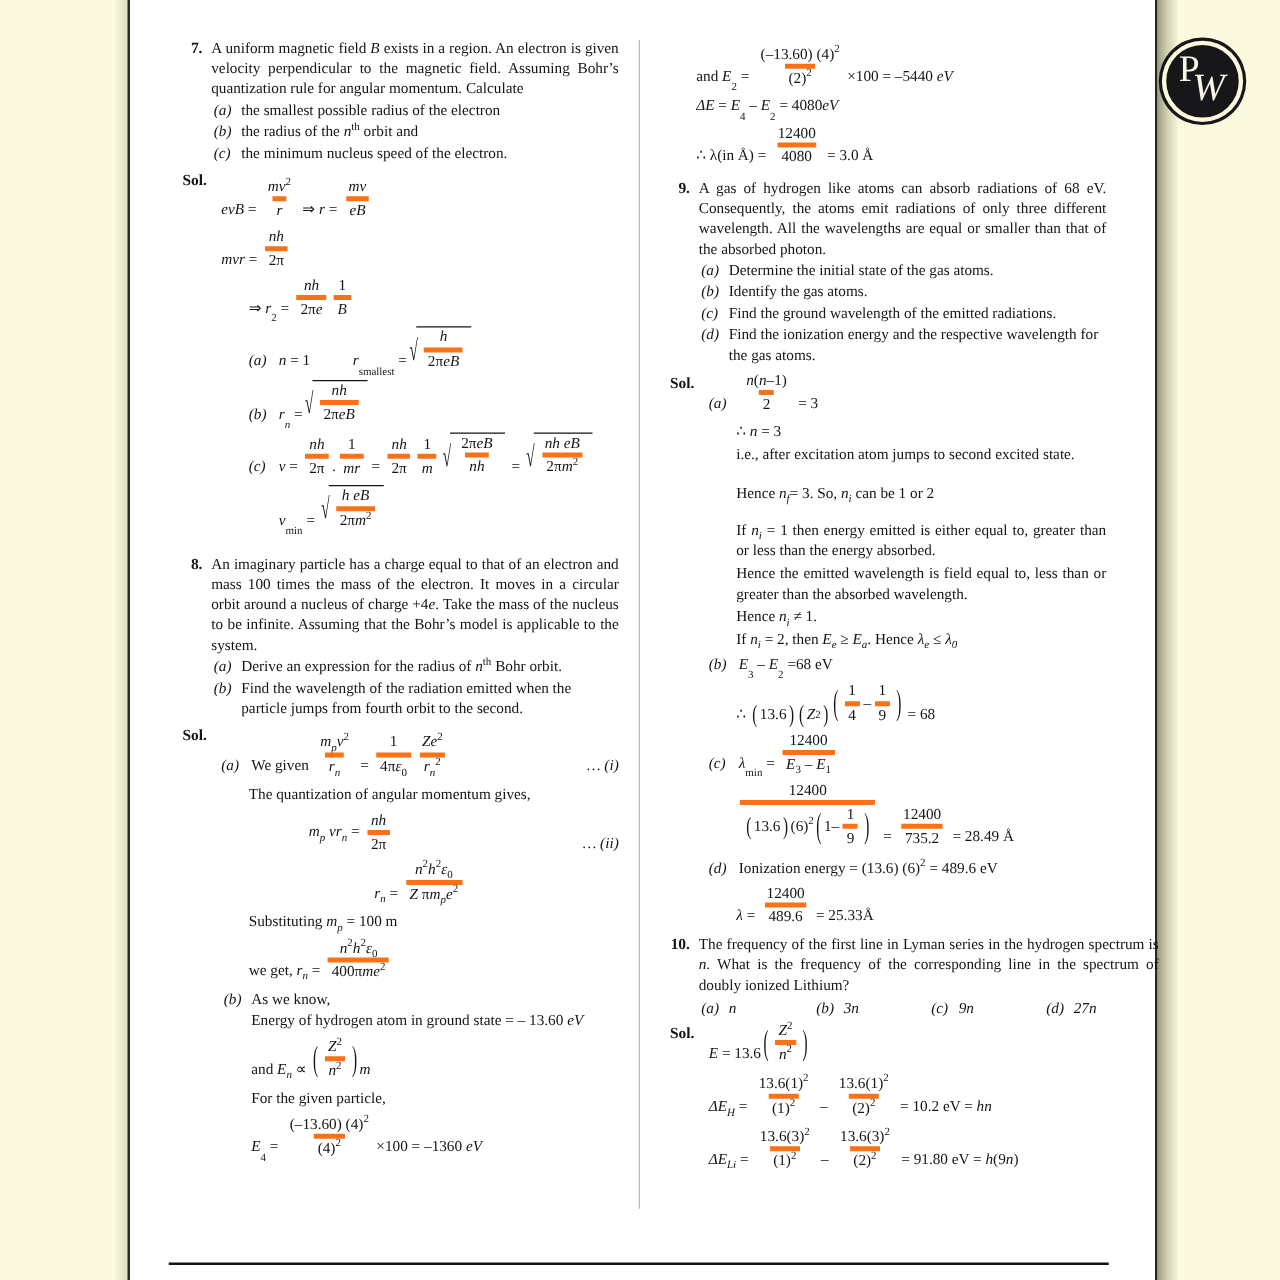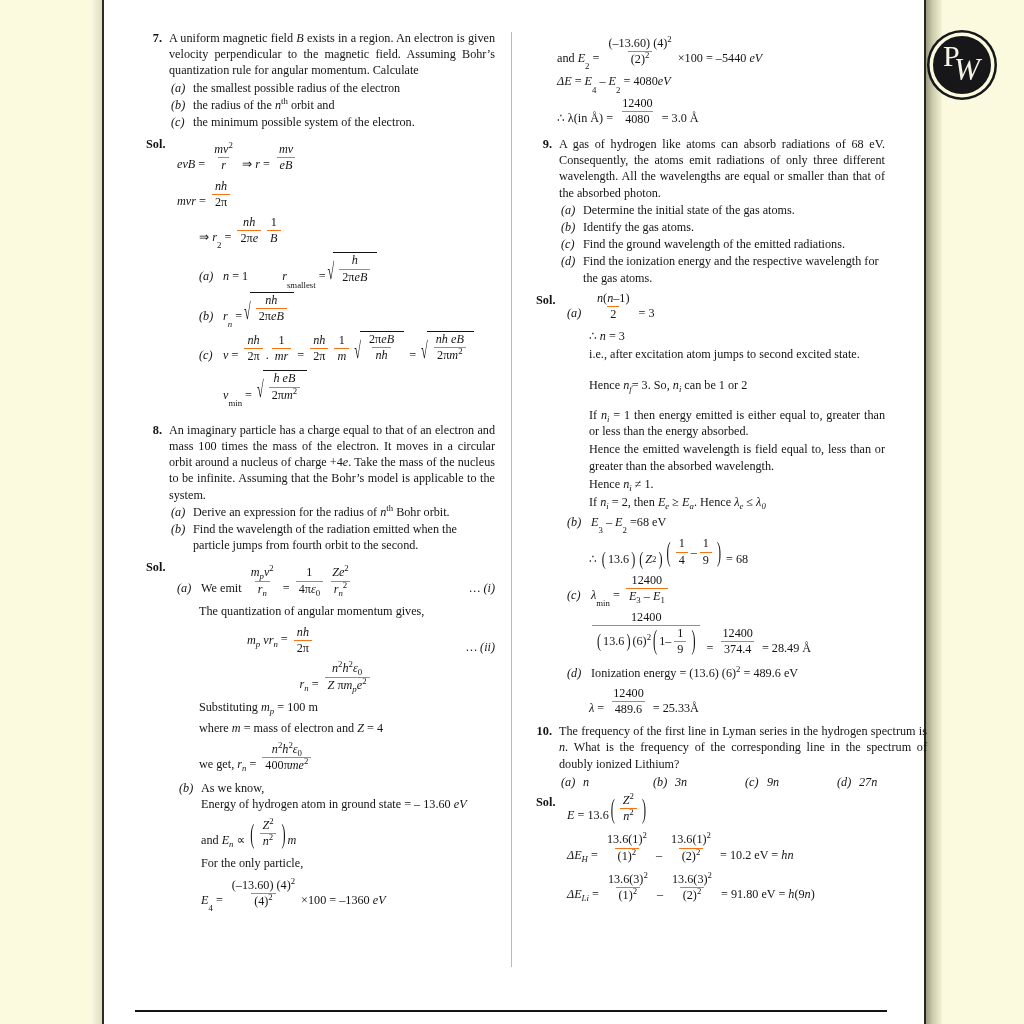--- a/index.html
+++ b/index.html
@@ -86,21 +86,21 @@
   .eqlbl { width: 24px; flex: 0 0 24px; font-style: italic; }
   .eqtail { margin-left: auto; font-style: italic; padding-left: 10px; }
 
   
   .m { font-style: italic; font-family: "Liberation Serif", serif; }
   .frac {
     display: inline-flex; flex-direction: column; align-items: center;
     vertical-align: middle; margin: 0 3px; line-height: 1.08;
   }
   .frac > .num { padding: 0 3px 1px 3px; }
-  .frac > .den { padding: 1px 3px 0 3px; border-top: 1px solid #f97316; }
+  .frac > .den { padding: 1px 3px 0 3px; border-top: 4px solid #f97316; }
   sup { font-size: 0.72em; vertical-align: super; line-height: 0; }
   sub { font-size: 0.72em; vertical-align: sub; line-height: 0; }
 
   .sqrt { display: inline-flex; align-items: stretch; vertical-align: middle; margin: 0 2px; }
   .sqrt > .radic {
     display: inline-block; font-size: 1.0em; align-self: flex-start;
     transform: scaleY(1.9) translateY(2px); transform-origin: top left;
     margin-right: -1px;
   }
   .sqrt > .rad-body {
@@ -177,21 +177,21 @@
         <div class="sub">
           <div class="sublbl">(a)</div>
           <div class="subtxt">the smallest possible radius of the electron</div>
         </div>
         <div class="sub">
           <div class="sublbl">(b)</div>
           <div class="subtxt">the radius of the <span class="m">n</span><sup>th</sup> orbit and</div>
         </div>
         <div class="sub">
           <div class="sublbl">(c)</div>
-          <div class="subtxt">the minimum possible system of the electron.</div>
+          <div class="subtxt">the minimum nucleus speed of the electron.</div>
         </div>
       </div>
     </div>
 
     <div class="solrow">
       <div class="sollbl">Sol.</div>
       <div class="solbody">
         <div class="eqrow">
           <span class="m">evB</span>&nbsp;=&nbsp;<span class="frac">
               <span class="num"><span class="m">mv</span><sup>2</sup></span>
@@ -303,21 +303,21 @@
           <div class="subtxt">Find the wavelength of the radiation emitted when the particle jumps from fourth orbit to the second.</div>
         </div>
       </div>
     </div>
 
     <div class="solrow">
       <div class="sollbl">Sol.</div>
       <div class="solbody">
         <div class="eqrow">
           <span class="eqlbl">(a)</span>
-          <span>We emit</span>&nbsp;
+          <span>We given</span>&nbsp;
           <span class="frac">
               <span class="num"><span class="m">m<sub>p</sub>v</span><sup>2</sup></span>
               <span class="den"><span class="m">r<sub>n</sub></span></span>
             </span>&nbsp;=&nbsp;<span class="frac">
               <span class="num">1</span>
               <span class="den">4π<span class="m">ε</span><sub>0</sub></span>
             </span><span class="frac">
               <span class="num"><span class="m">Ze</span><sup>2</sup></span>
               <span class="den"><span class="m">r<sub>n</sub></span><sup>2</sup></span>
             </span>
@@ -333,21 +333,20 @@
           </span>
           <span class="eqtail">… (ii)</span>
         </div>
         <div class="eqrow" style="justify-content:center">
           <span class="m">r<sub>n</sub></span>&nbsp;=&nbsp;<span class="frac">
               <span class="num"><span class="m">n</span><sup>2</sup><span class="m">h</span><sup>2</sup><span class="m">ε</span><sub>0</sub></span>
               <span class="den"><span class="m">Z</span> π<span class="m">m<sub>p</sub>e</span><sup>2</sup></span>
             </span>
         </div>
         <div class="line indent1">Substituting <span class="m">m<sub>p</sub></span> = 100 m</div>
-        <div class="line indent1">where <span class="m">m</span> = mass of electron and <span class="m">Z</span> = 4</div>
         <div class="eqrow ind">
           <span>we get,</span>&nbsp;
           <span class="m">r<sub>n</sub></span>&nbsp;=&nbsp;<span class="frac">
               <span class="num"><span class="m">n</span><sup>2</sup><span class="m">h</span><sup>2</sup><span class="m">ε</span><sub>0</sub></span>
               <span class="den">400π<span class="m">me</span><sup>2</sup></span>
             </span>
         </div>
         <div class="sub" style="margin-top:4px">
           <div class="sublbl">(b)</div>
           <div class="subtxt">
@@ -357,21 +356,21 @@
               <span>and</span>&nbsp;
               <span class="m">E<sub>n</sub></span>&nbsp;∝&nbsp;<span class="pgrp">
                   <span class="bigparen">(</span>
                   <span class="frac">
                     <span class="num"><span class="m">Z</span><sup>2</sup></span>
                     <span class="den"><span class="m">n</span><sup>2</sup></span>
                   </span>
                   <span class="bigparen">)</span>
                 </span><span class="m">m</span>
             </div>
-            <div>For the only particle,</div>
+            <div>For the given particle,</div>
             <div class="eqrow">
               <span class="m">E</span><sub>4</sub>&nbsp;=&nbsp;<span class="frac">
                   <span class="num">(–13.60) (4)<sup>2</sup></span>
                   <span class="den">(4)<sup>2</sup></span>
                 </span><span>×100</span>&nbsp;<span>= –1360 <span class="m">eV</span></span>
             </div>
           </div>
         </div>
       </div>
     </div>
@@ -470,21 +469,21 @@
         </div>
         <div class="eqrow ind" style="margin:8px 0">
           <span class="frac">
               <span class="num">12400</span>
               <span class="den"><span class="pgrp"><span class="bigparen" style="transform:scaleY(1.6)">(</span>13.6<span class="bigparen" style="transform:scaleY(1.6)">)</span></span>(6)<sup>2</sup><span class="pgrp"><span class="bigparen">(</span>1–<span class="frac">
                     <span class="num">1</span>
                     <span class="den">9</span>
                   </span><span class="bigparen">)</span></span></span>
             </span>&nbsp;=&nbsp;<span class="frac">
               <span class="num">12400</span>
-              <span class="den">374.4</span>
+              <span class="den">735.2</span>
             </span>&nbsp;<span>= 28.49 Å</span>
         </div>
 
         <div class="eqrow" style="margin:6px 0">
           <span class="eqlbl">(d)</span>
           <span>Ionization energy = (13.6) (6)<sup>2</sup> = 489.6 eV</span>
         </div>
         <div class="eqrow ind" style="margin:6px 0">
           <span class="m">λ</span>&nbsp;=&nbsp;<span class="frac">
               <span class="num">12400</span>

